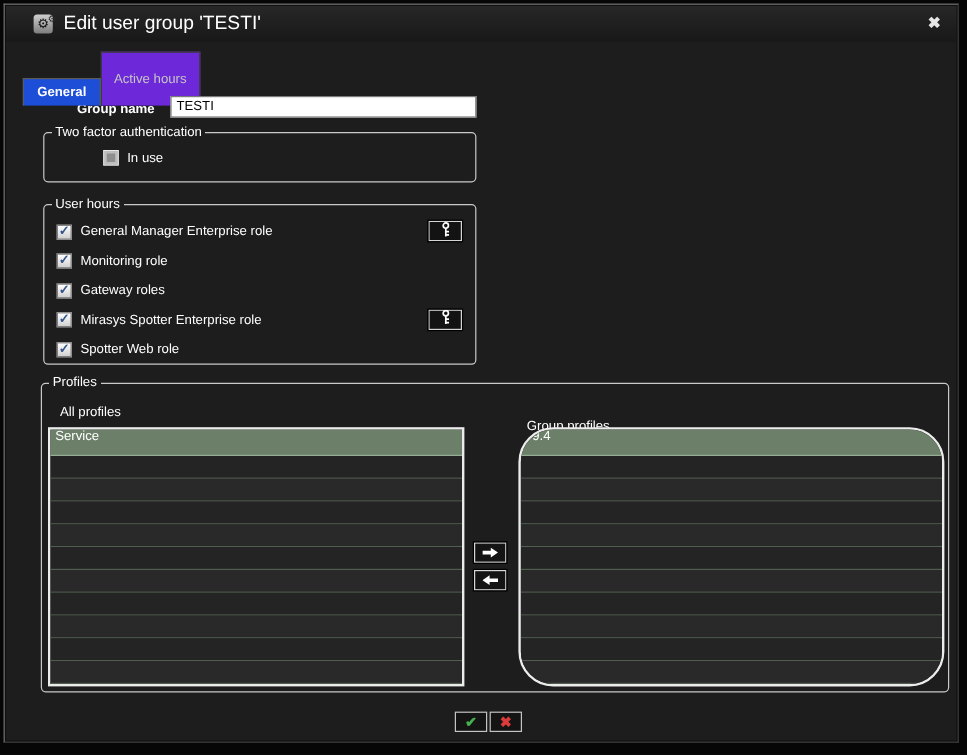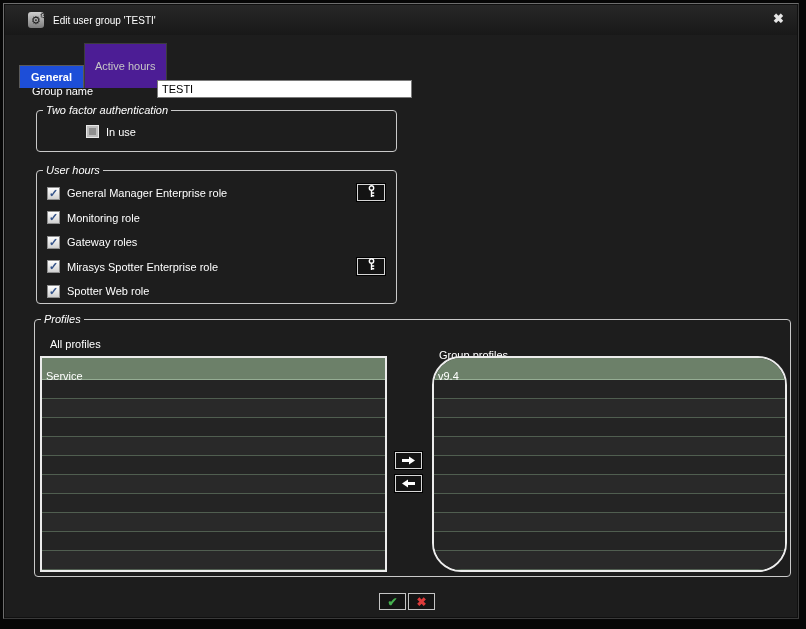--- a/index.html
+++ b/index.html
@@ -22,51 +22,51 @@
     background:linear-gradient(#272727,#181818);
     display:flex; align-items:center; padding-left:23px; gap:9px;
   }
   .badge {
     width:16px; height:16px; border-radius:3px;
     background:linear-gradient(#cfcfcf,#7d7d7d);
     color:#161616; font-size:11px; line-height:16px; text-align:center;
     position:relative;
   }
   .badge .gear2 { position:absolute; right:-3px; top:-4px; font-size:8px; color:#2a2a2a; }
-  .title { color:#ffffff; font-size:10px; }
+  .title { color:#ffffff; font-size:16px; }
   .close {
     position:absolute; right:13px; top:6px; color:#e6e6e6;
     font-size:13px; font-weight:bold; cursor:pointer; line-height:16px;
   }
   
   .tabs { position:absolute; left:15px; top:39px; display:flex; align-items:flex-end; }
   .tab {
     font-size:11px; padding:16px 10px; color:#c6c6c6;
-    background:#4c1d95; border:1px solid #3c3c3c; border-bottom:none;
+    background:#6d28d9; border:1px solid #3c3c3c; border-bottom:none;
     cursor:pointer;
   }
   .tab.active {
     background:#1d4ed8; color:#ffffff; font-weight:bold;
     border-color:#5a5a5a; padding:5px 11px; z-index:2;
   }
   
   .gn-label {
-    position:absolute; left:28px; top:81px; width:105px; text-align:left;
-    color:#ffffff; font-size:11px;
+    position:absolute; left:40px; top:81px; width:105px; text-align:center;
+    color:#ffffff; font-size:11px;font-weight:bold;
   }
   .gn-input {
     position:absolute; left:138px; top:76px; width:255px; height:18px;
     background:#ffffff; color:#000000; border:1px solid #7a7a7a;
-    font-size:11px; padding:1px 4px; font-family:inherit;margin-left:15px;
+    font-size:11px; padding:1px 4px; font-family:inherit;
   }
   fieldset.fs {
     position:absolute; border:1px solid #c9c9c9; border-radius:4px;
     margin:0; padding:0; background:transparent;
   }
-  legend { color:#ffffff; font-size:11px; margin-left:6px; padding:0 3px;font-style:italic; }
+  legend { color:#ffffff; font-size:11px; margin-left:6px; padding:0 3px; }
   .fs-tfa   { left:32px; top:100px; width:361px; height:48px; }
   .fs-roles { left:32px; top:160px; width:361px; height:140px; }
   .fs-profiles { left:30px; top:309px; width:757px; height:264px; }
   .chkrow { display:flex; align-items:center; gap:7px; margin:9px 0 0 10px;padding-left:39px; }
   .checkbox {
     width:13px; height:13px; flex:0 0 13px;
     display:inline-flex; align-items:center; justify-content:center;
   }
   .checkbox.checked {
     background:linear-gradient(#ffffff,#d0d0d0);
@@ -96,21 +96,21 @@
   .list.all-list { left:5px;  width:347px; }
   .list.grp-list { left:397px; width:355px;border-radius:29px; }
   .lrow {
     height:19px; border-bottom:1px solid var(--sep,#505e50);
     font-size:11px; color:#ffffff; padding:2px 0 0 4px;
     background:#242424; cursor:default;
   }
   .lrow.alt { background:#292929; }
   .lrow.sel {
     height:22px; background:var(--sel,#6c8069);
-    border-bottom:1px solid #95ad93; padding-top:12px;
+    border-bottom:1px solid #95ad93; padding-top:0;
   }
   .arrow-btn {
     position:absolute; left:360px; width:27px; height:17px;
     background:#141414; border:1px solid #d8d8d8; outline:1px solid #000;
     display:flex; align-items:center; justify-content:center; padding:0; cursor:pointer;
   }
   .arrow-btn.right { top:127px; }
   .arrow-btn.left  { top:150px; }
   
   .footer-btn {

